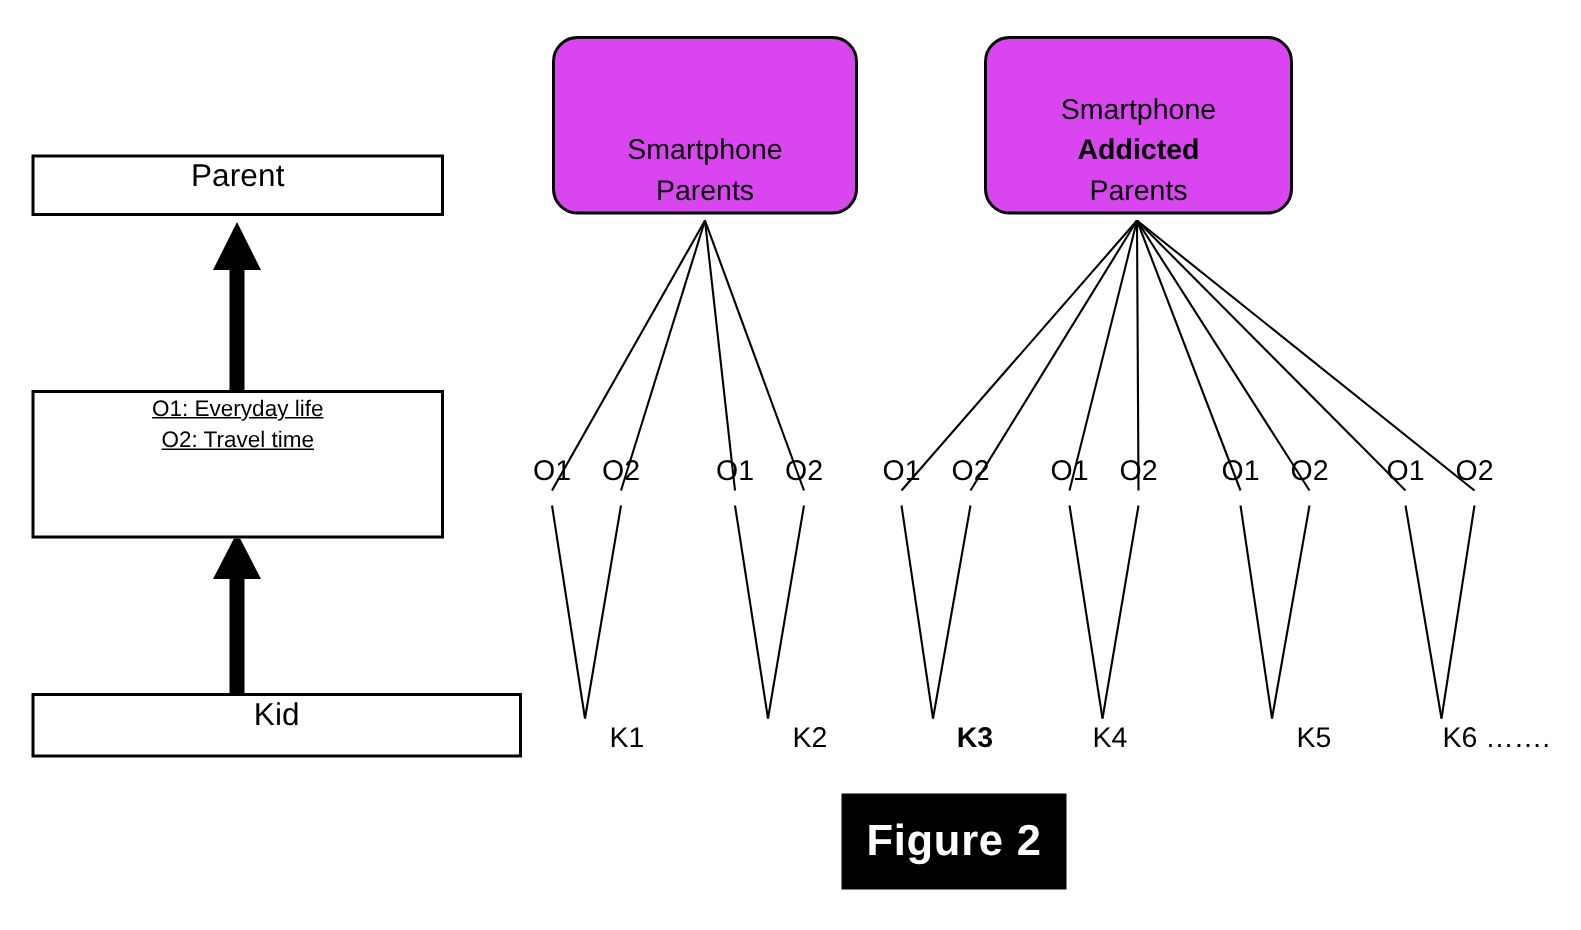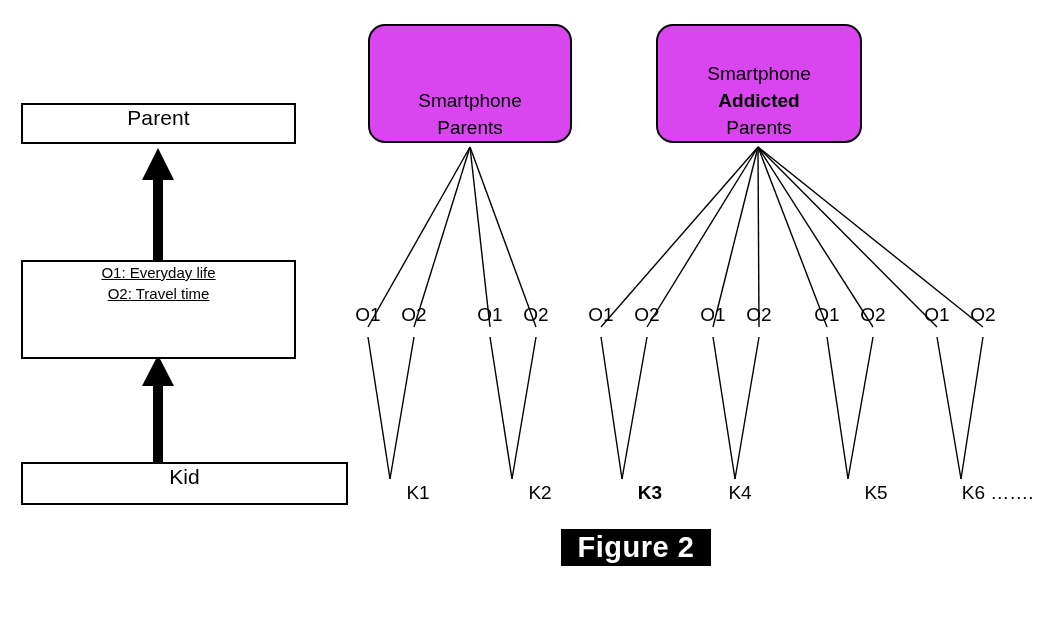--- a/index.html
+++ b/index.html
@@ -79,21 +79,21 @@
 
   #group-box-0 { left: 368px; top: 24px; width: 204px; height: 119px; }
   #group-box-1 { left: 656px; top: 24px; width: 206px; height: 119px; }
 
   
   #figure-caption {
     position: absolute;
     left: 561px;
     top: 529px;
     width: 150px;
-    height: 37px;
+    height: 64px;
     background: #000000;
     color: #ffffff;
     display: flex;
     align-items: center;
     justify-content: center;
     font-size: 29px;
     font-weight: bold;
     letter-spacing: 0.5px;
   }
 </style>

